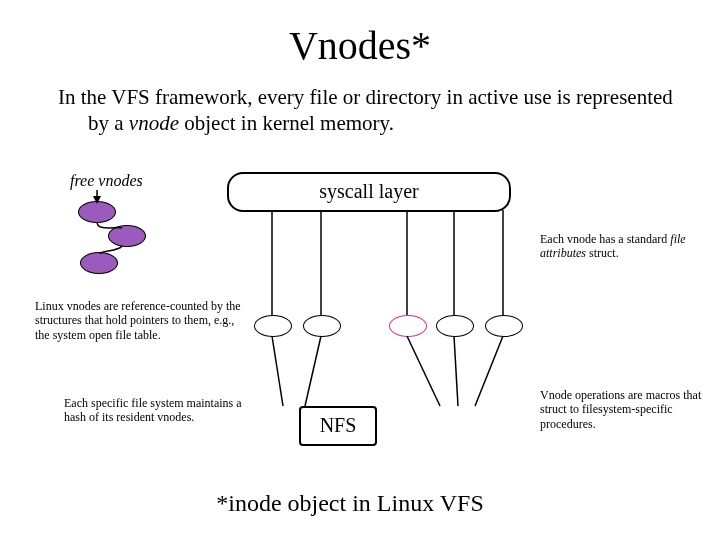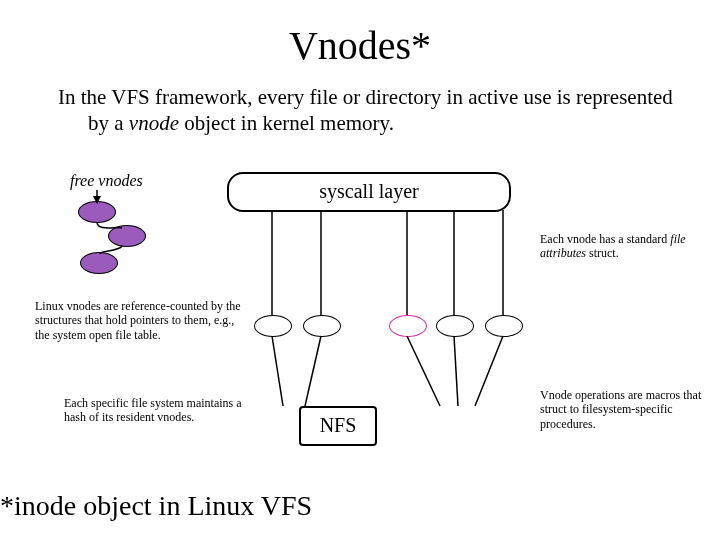--- a/index.html
+++ b/index.html
@@ -63,22 +63,22 @@
   .note1 { top: 232px; left: 540px; width: 170px; }
   .note2 { top: 290px; left: 540px; width: 175px; }
   .note3 { top: 388px; left: 540px; width: 175px; }
   .note4 { top: 299px; left: 35px;  width: 208px; }
   .note5 { top: 396px; left: 64px;  width: 180px; }
   .footnote {
     position: absolute;
     top: 490px;
     left: 0;
     width: 700px;
-    text-align: left;
-    font-size: 28px;
+    text-align: center;
+    font-size: 24px;
   }
   .nfs-box, .ufs-box {
     position: absolute;
     top: 406px;
     width: 74px;
     height: 36px;
     border: 2px solid #000;
     border-radius: 4px;
     text-align: center;
     font-size: 20px;

